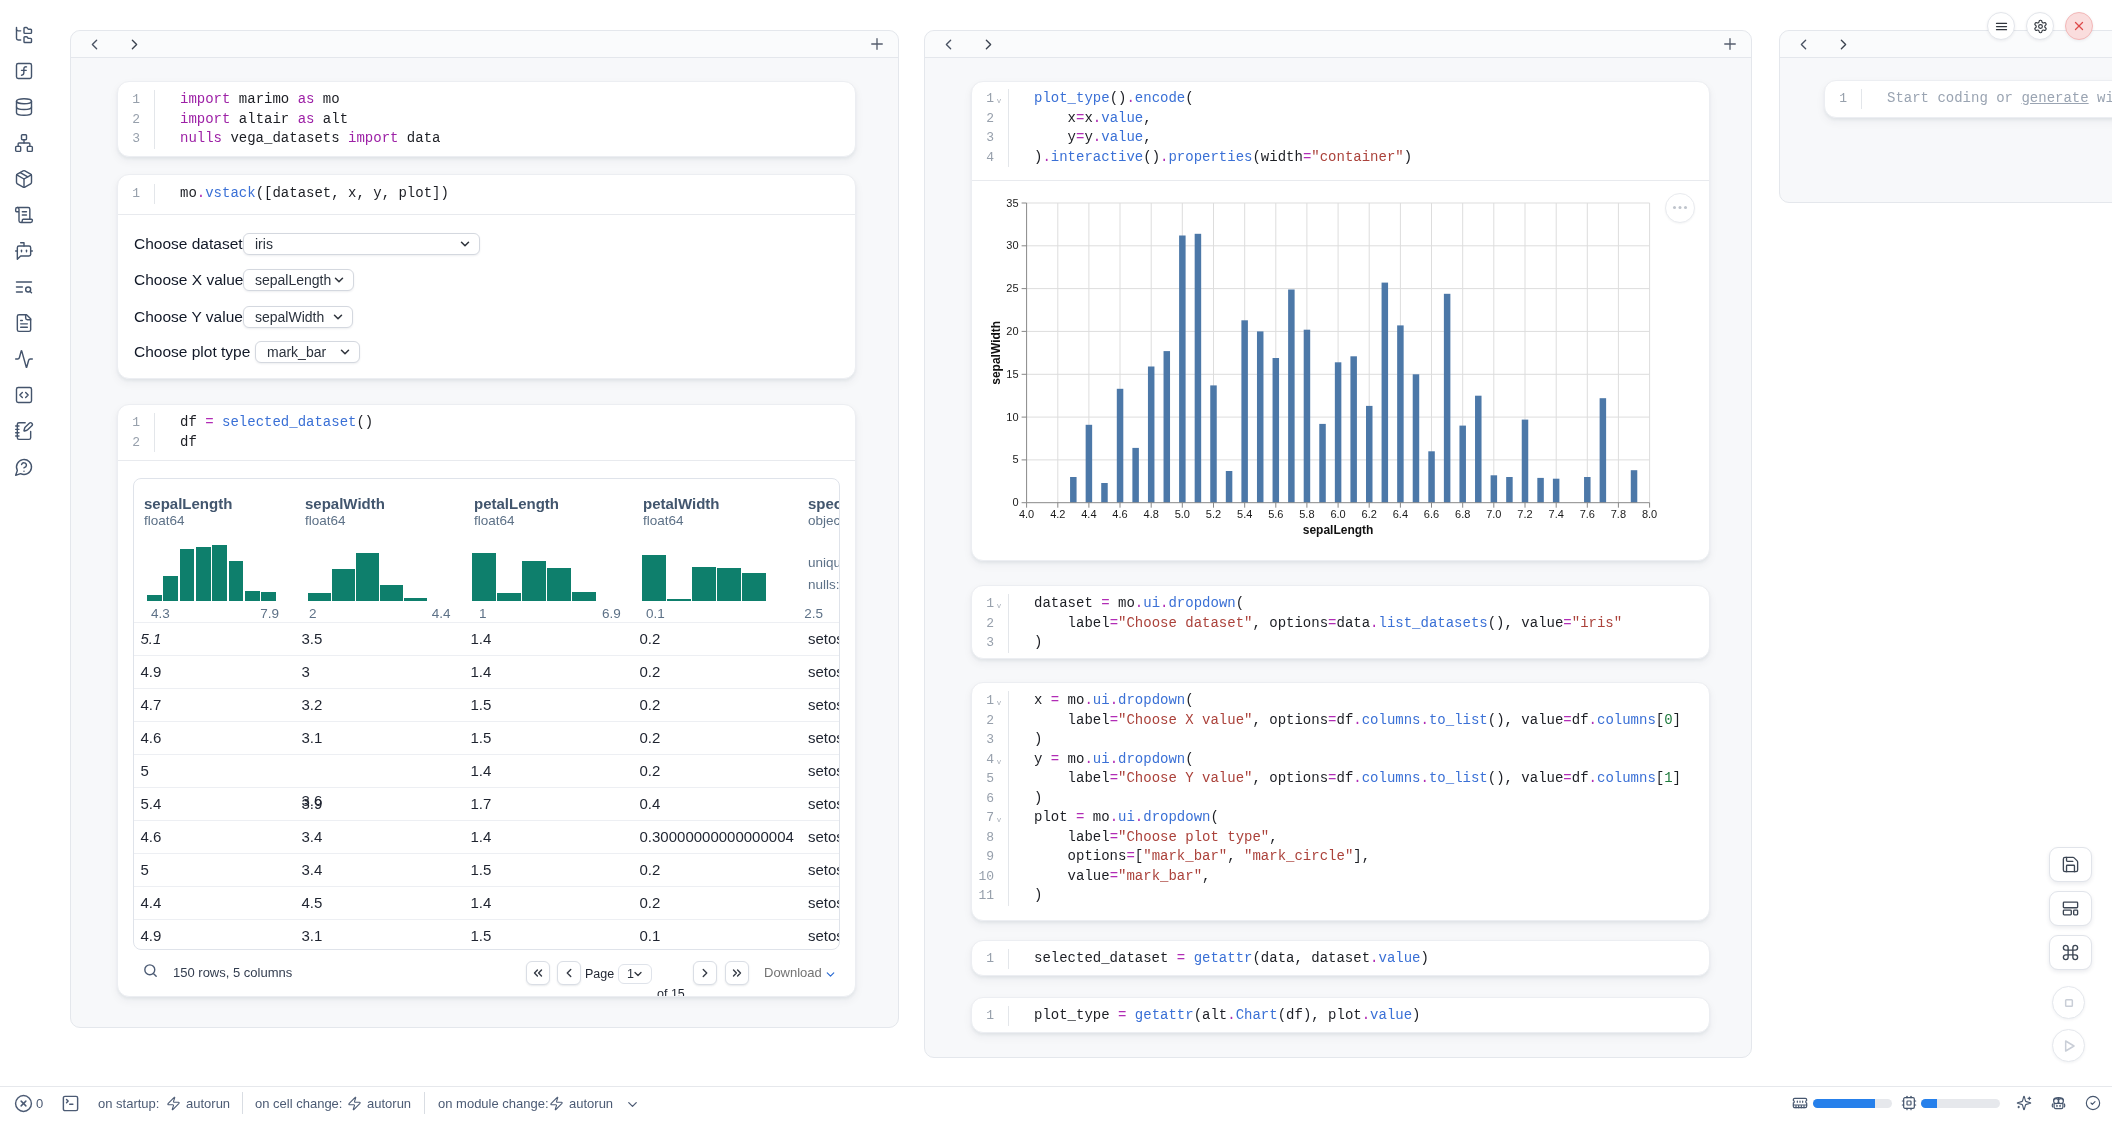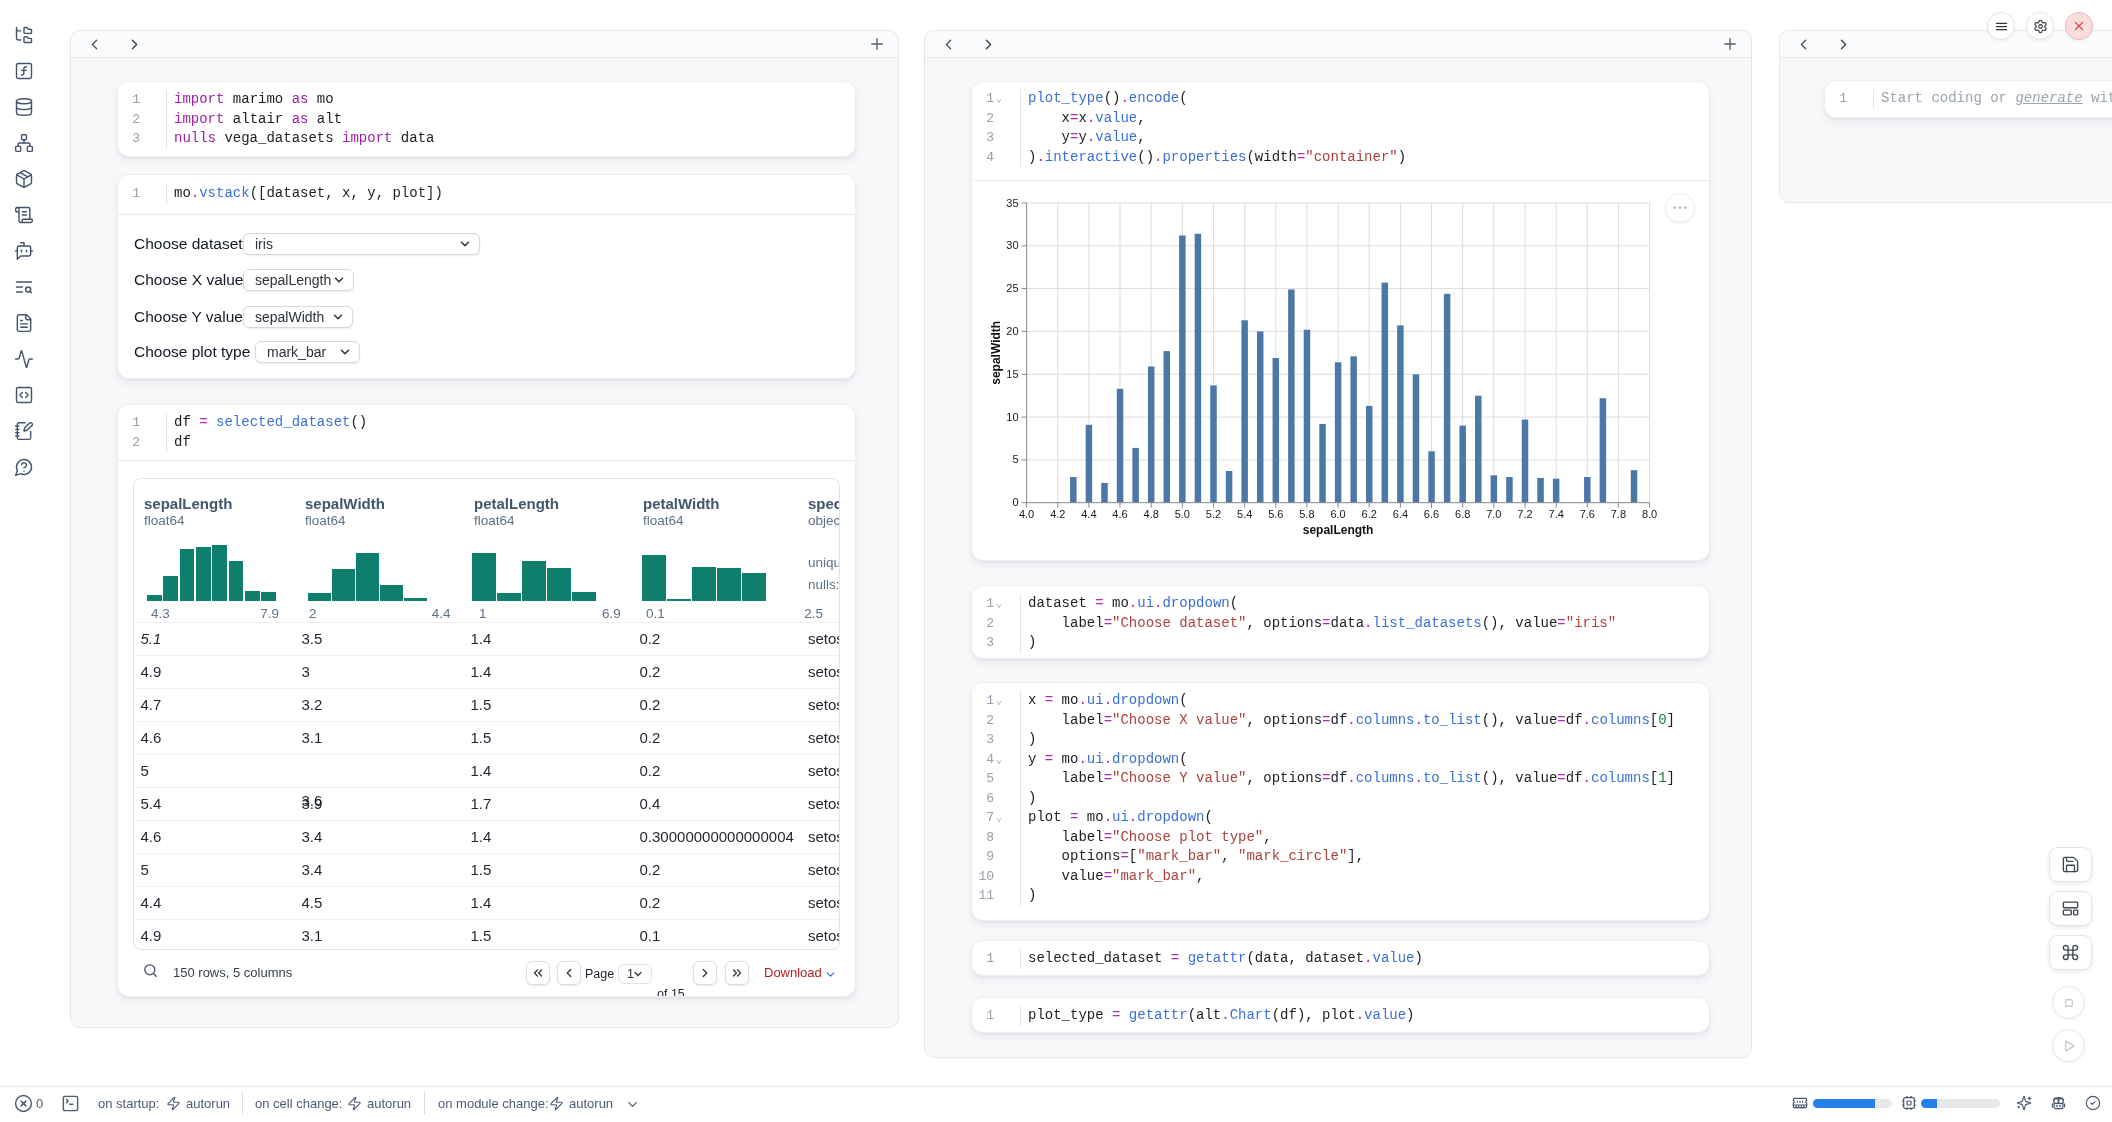--- a/index.html
+++ b/index.html
@@ -7,21 +7,21 @@
 .col{position:absolute;top:30px;border:1px solid #e4e7ec;border-radius:10px;
   background:#f7f8fa;box-sizing:border-box;}
 .colhead{position:absolute;left:0;right:0;top:0;height:26px;background:#fafbfc;
   border-bottom:1px solid #e4e7ec;border-radius:10px 10px 0 0;}
 .card{position:absolute;background:#fff;border:1px solid #eceef2;border-radius:12px;
   box-shadow:0 2px 3px rgba(23,35,61,.05),0 4px 10px rgba(23,35,61,.05);box-sizing:border-box;overflow:hidden;}
 .codepad{padding:8px 0;}
 .ln{display:flex;height:19.5px;align-items:center;}
 .g{width:22px;text-align:right;flex:0 0 22px;color:#97a0ac;font:13px/19.5px "Liberation Mono",monospace;}
 .chev{flex:0 0 10px;width:10px;text-align:center;color:#a7aeb8;font:8px "Liberation Sans";padding-top:4px;box-sizing:border-box;}
-.ln pre.c{margin:16px;border-left:1px solid #e3e6ea;padding-left:7px;height:19.5px;
+.ln pre.c{margin:4px;border-left:1px solid #e3e6ea;padding-left:25px;height:19.5px;
   line-height:19.5px;font:14px/19.5px "Liberation Mono",monospace;color:#1c1e24;white-space:pre;}
 .k{color:#9d21a6;}.o{color:#b12cb5;}.b{color:#3a70d6;}.s{color:#ab423b;}.n{color:#1e7a3c;}
 .sel{position:absolute;background:#fff;border:1px solid #d4d8df;border-radius:6px;
   box-shadow:0 1px 2px rgba(23,35,61,.08);box-sizing:border-box;font-size:14px;color:#2b323d;}
 .sel span{position:absolute;left:11px;top:50%;transform:translateY(-50%);}
 .sel svg{position:absolute;right:7px;top:50%;transform:translateY(-50%);}
 .olabel{position:absolute;font-size:15.5px;color:#111827;white-space:nowrap;}
 .thead{position:absolute;font-size:15px;font-weight:bold;color:#42566e;white-space:nowrap;}
 .tmeta{position:absolute;font-size:13.5px;color:#5d7187;white-space:nowrap;}
 .tnum{position:absolute;font-size:15px;color:#1f2430;white-space:nowrap;}
@@ -356,21 +356,21 @@
       <svg width="14" height="14" viewBox="0 0 24 24" fill="none" stroke="#353b46" stroke-width="2.4" stroke-linecap="round" stroke-linejoin="round">
         <path d="m9 18 6-6-6-6"></path>
       </svg>
     </div>
     <div class="pgbtn" style="left:607px;top:556px;">
       <svg width="14" height="14" viewBox="0 0 24 24" fill="none" stroke="#353b46" stroke-width="2.4" stroke-linecap="round" stroke-linejoin="round">
         <path d="m6 17 5-5-5-5"></path>
         <path d="m13 17 5-5-5-5"></path>
       </svg>
     </div>
-    <div class="abs" style="left:646px;top:560px;font-size:13px;color:#b91c1c;">Download</div>
+    <div class="abs" style="left:646px;top:560px;font-size:13px;color:#737373;">Download</div>
     <div class="abs" style="left:706px;top:562px;"><svg width="13" height="13" viewBox="0 0 24 24" fill="none" stroke="#2b6cd4" stroke-width="2.2" stroke-linecap="round" stroke-linejoin="round">
         <path d="m6 9 6 6 6-6"></path>
       </svg></div>
   </div>
 <div class="card" style="left:971px;top:81px;width:739px;height:480px;">
     <div class="codepad" style="padding:7px 0 13px 0;border-bottom:1px solid #e8eaee;">
       <div class="ln">
         <span class="g">1</span>
         <span class="chev">v</span>
         <pre class="c"><span class="b">plot_type</span>()<span class="o">.</span><span class="b">encode</span>(</pre>
@@ -621,21 +621,21 @@
         <span class="chev"></span>
         <pre class="c">plot_type <span class="o">=</span> <span class="b">getattr</span>(alt<span class="o">.</span><span class="b">Chart</span>(df), plot<span class="o">.</span><span class="b">value</span>)</pre>
       </div>
     </div>
   </div>
 <div class="card" style="left:1824px;top:80px;width:739px;height:38px;">
     <div class="codepad">
       <div class="ln">
         <span class="g">1</span>
         <span class="chev"></span>
-        <pre class="c" style="color:#9aa4b2;">Start coding or <span style="text-decoration:underline;font-style:italic;">generate</span> with AI.</pre>
+        <pre class="c" style="color:#9aa4b2;">Start coding or <span style="text-decoration:underline;">generate</span> with AI.</pre>
       </div>
     </div>
   </div>
 <div class="roundic" style="left:1987px;top:12px;">
     <svg width="15" height="15" viewBox="0 0 24 24" fill="none" stroke="#30353d" stroke-width="2" stroke-linecap="round" stroke-linejoin="round">
       <path d="M4 7h16"></path>
       <path d="M4 12h16"></path>
       <path d="M4 17h16"></path>
     </svg>
   </div>

